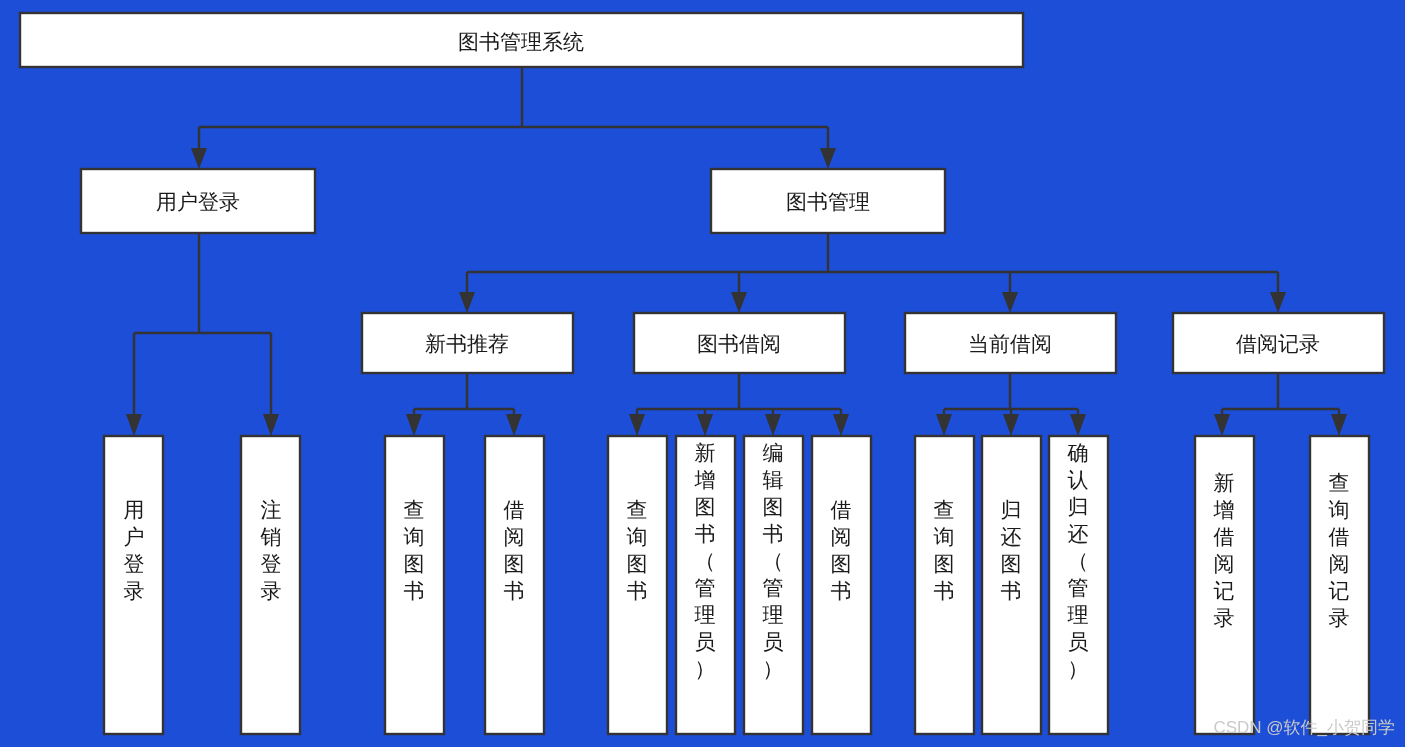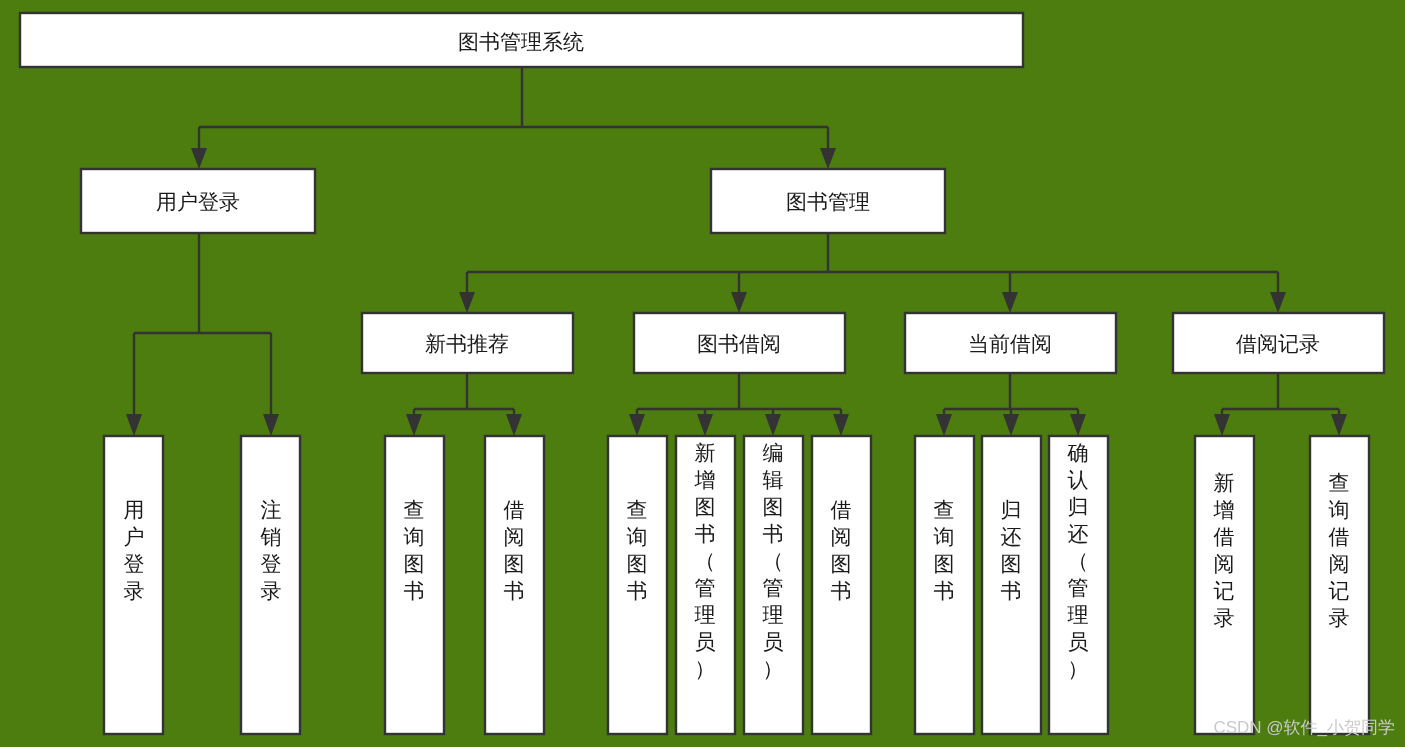--- a/index.html
+++ b/index.html
@@ -7,21 +7,21 @@
     padding: 0;
     background: #ffffff;
   }
   body {
     font-family: "Liberation Sans", "DejaVu Sans", sans-serif;
   }
   #diagram-root {
     position: relative;
     width: 1405px;
     height: 747px;
-    background: #4d7c0f;
+    background: #1d4ed8;
     overflow: hidden;
   }
   svg.diagram-canvas {
     position: absolute;
     left: 0;
     top: 0;
     width: 1405px;
     height: 747px;
   }
   .node-rect {

